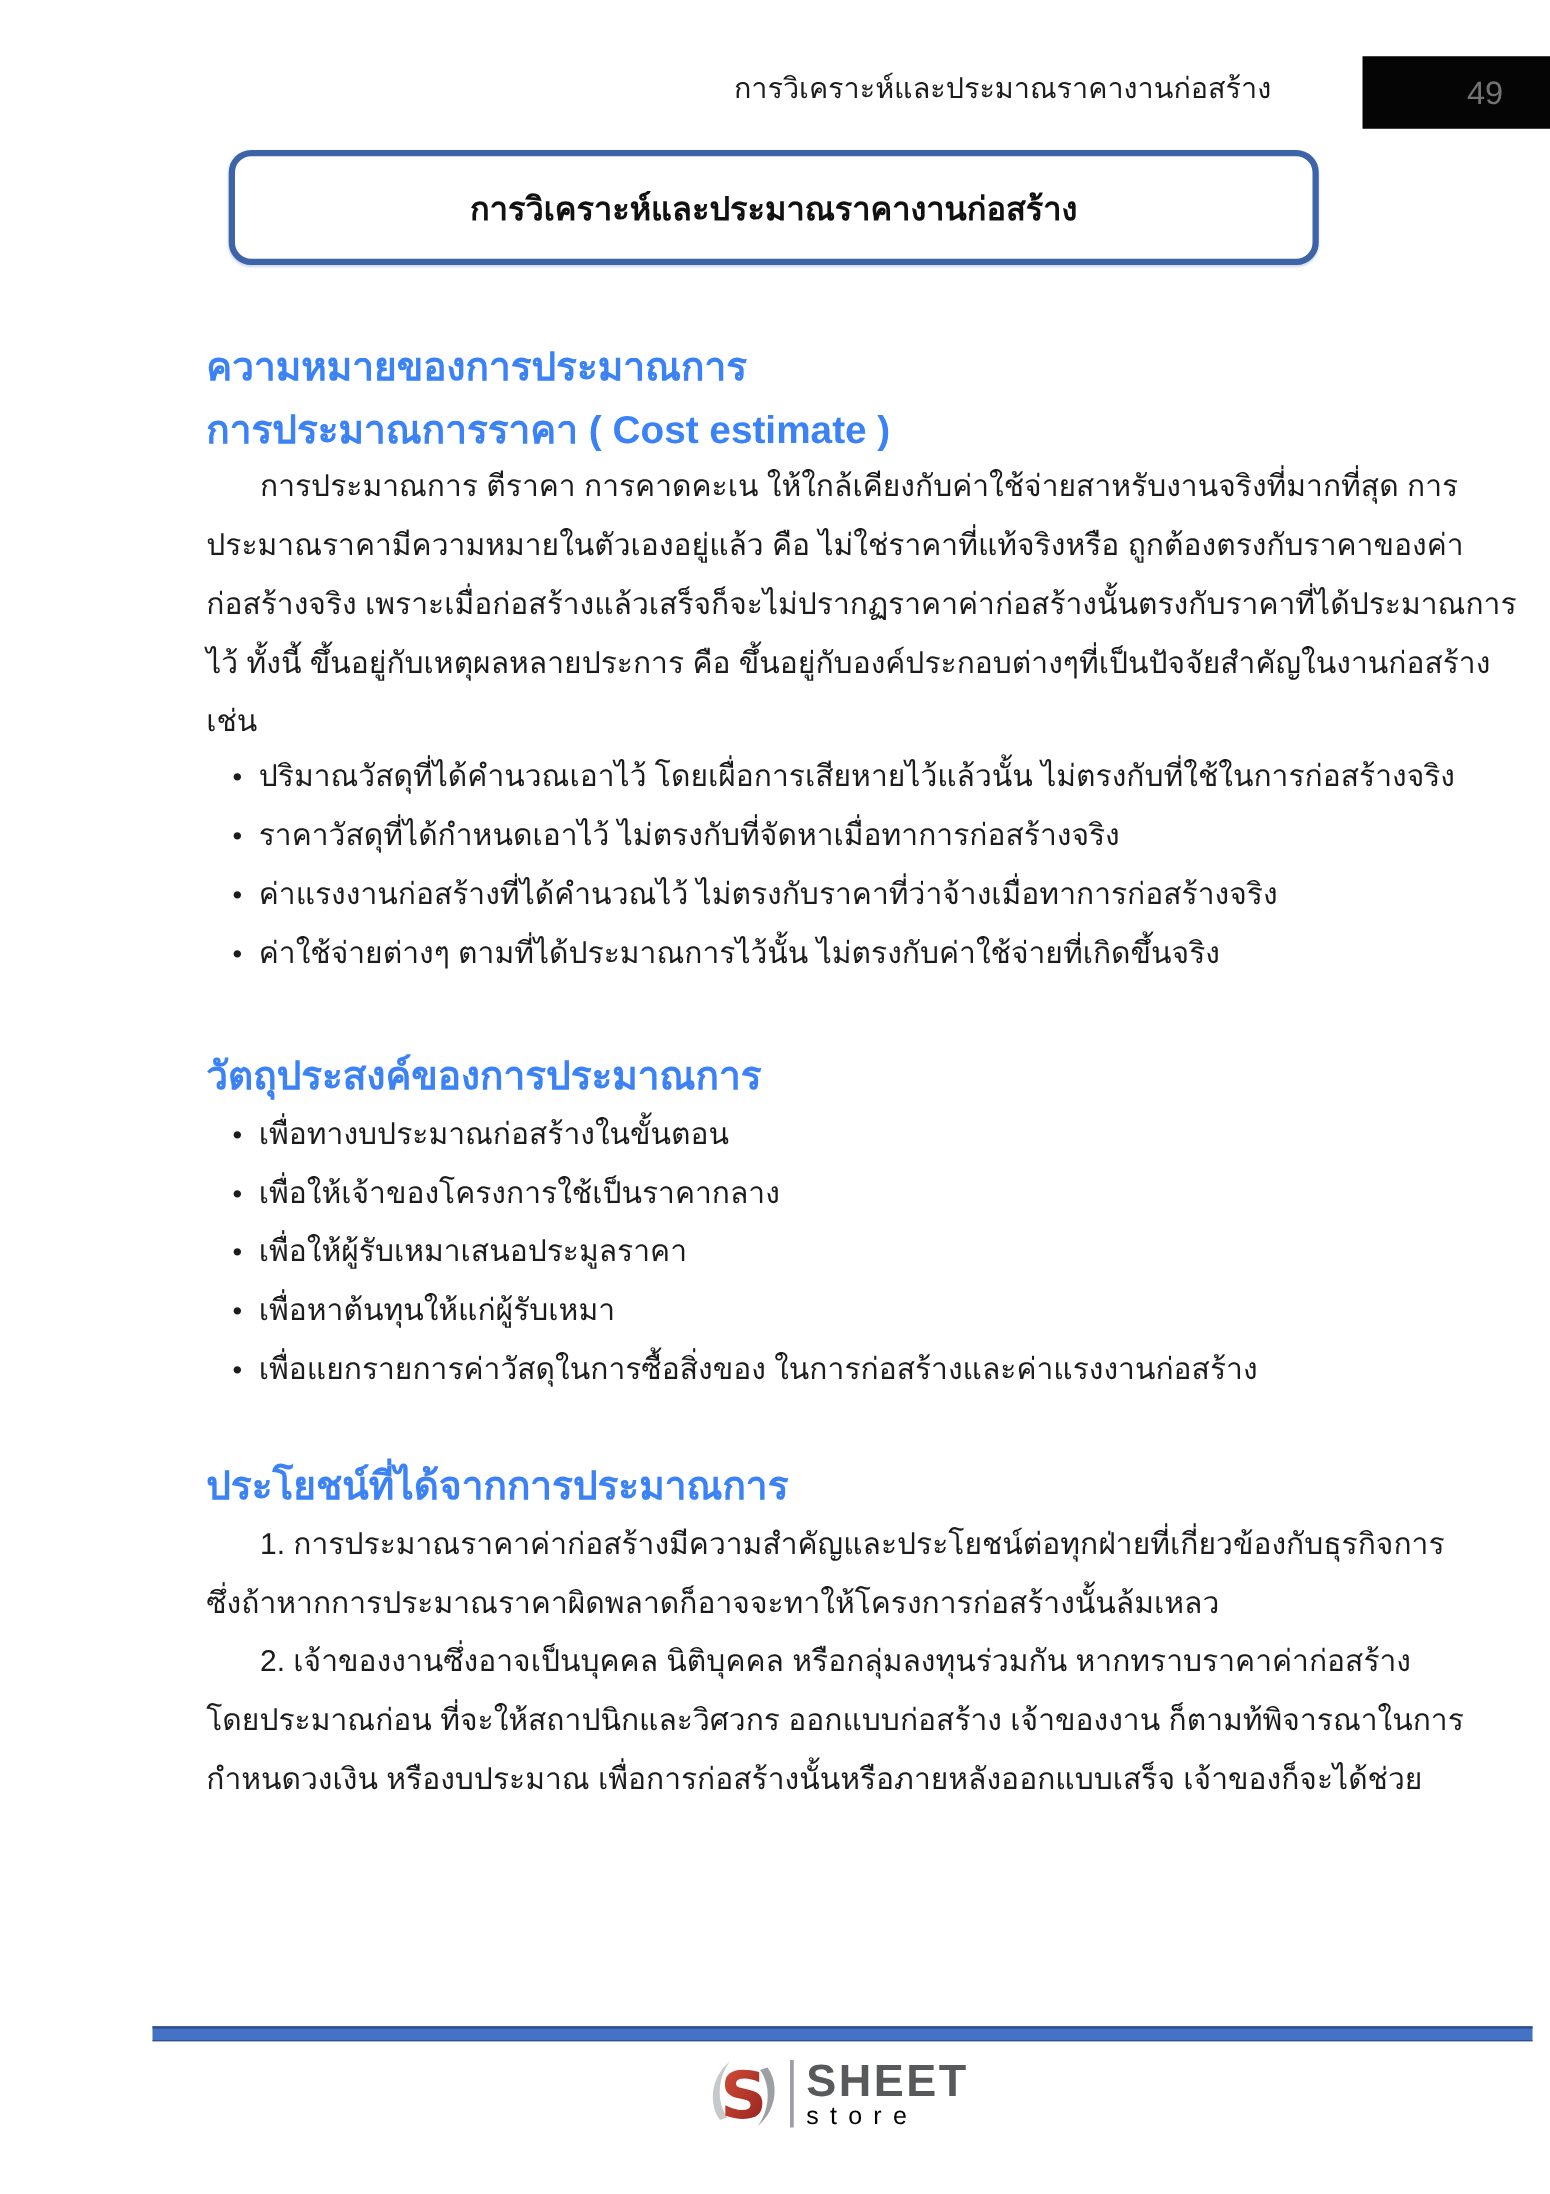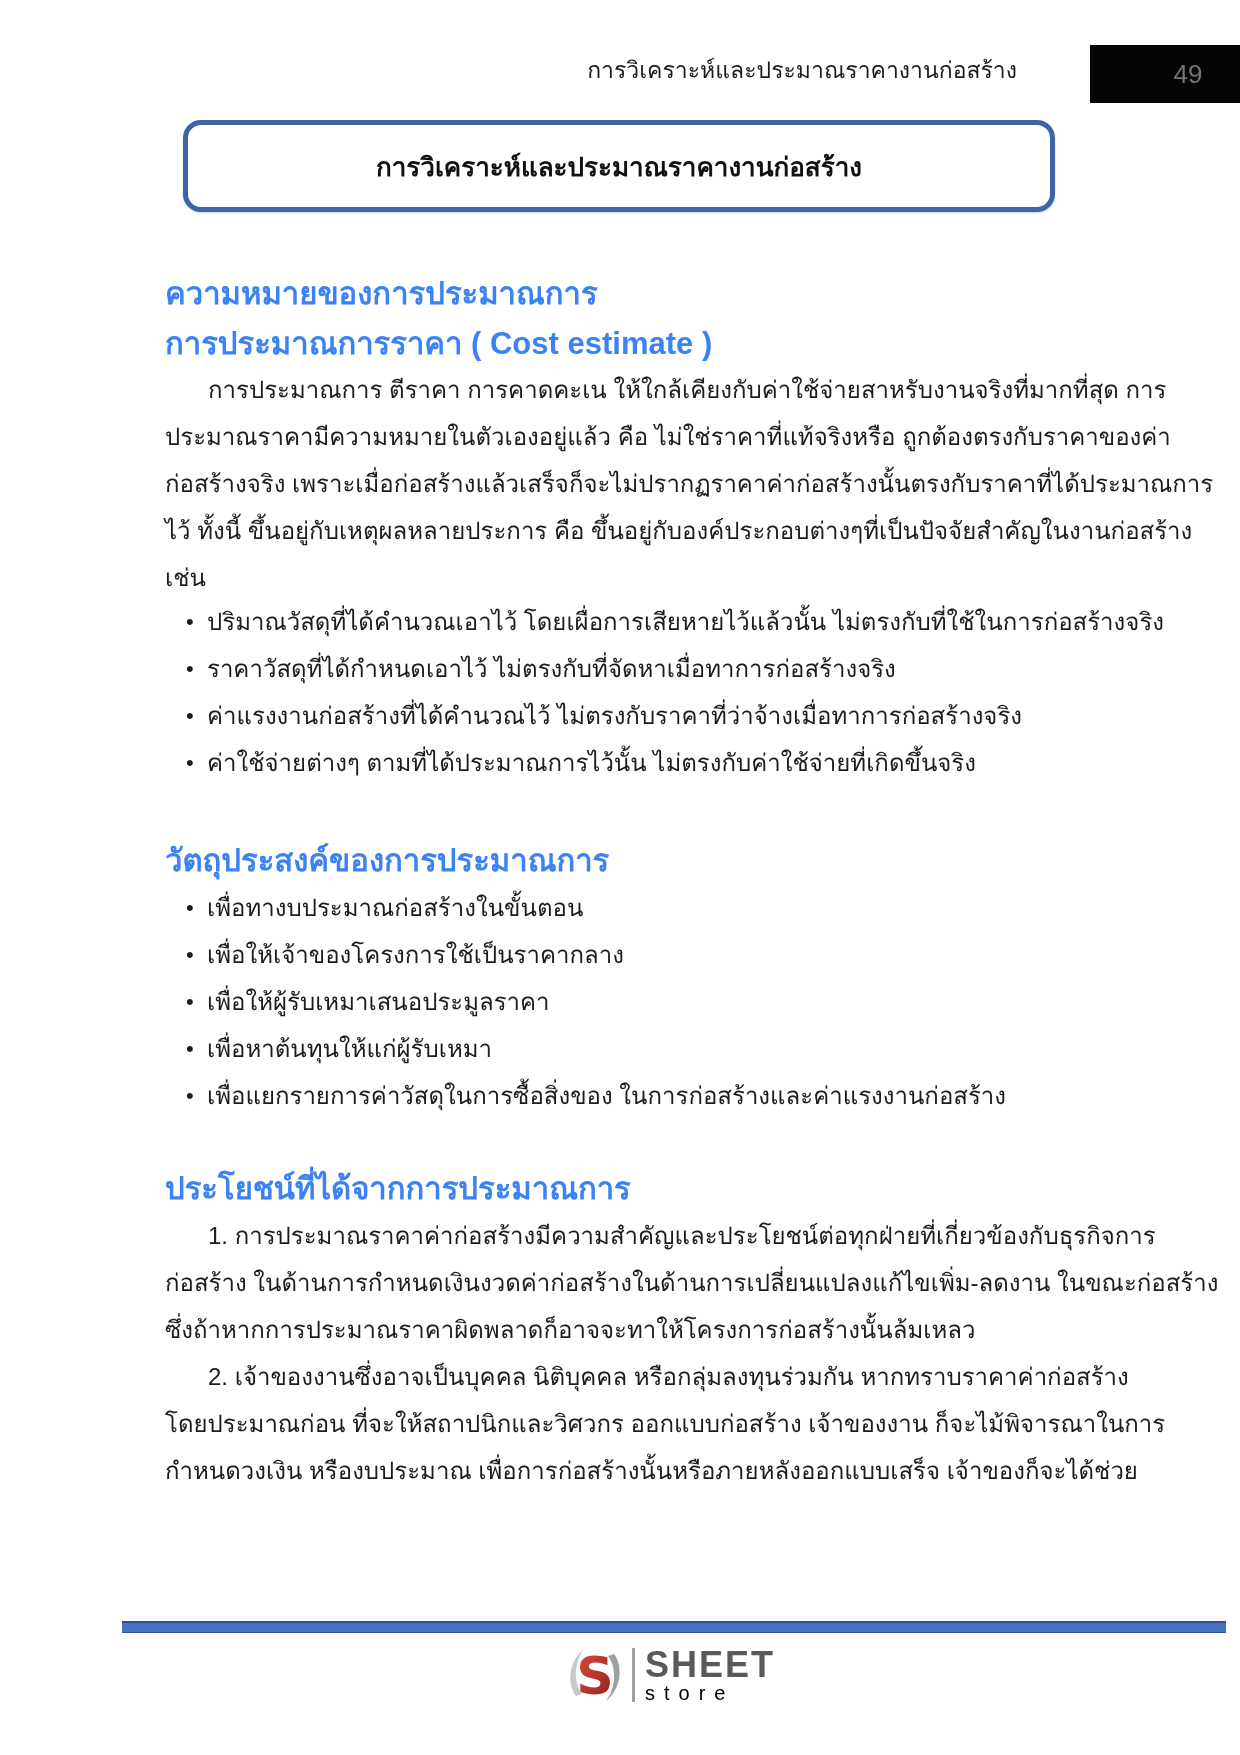--- a/index.html
+++ b/index.html
@@ -118,24 +118,23 @@
     <li class="bullet-item">เพื่อให้ผู้รับเหมาเสนอประมูลราคา</li>
     <li class="bullet-item">เพื่อหาต้นทุนให้แก่ผู้รับเหมา</li>
     <li class="bullet-item">เพื่อแยกรายการค่าวัสดุในการซื้อสิ่งของ ในการก่อสร้างและค่าแรงงานก่อสร้าง</li>
   </ul>
 
   <div class="content-block" style="top:1163px;">
     <div class="sec-heading">ประโยชน์ที่ได้จากการประมาณการ</div>
   </div>
   <div class="content-block" style="top:1212px;">
     <div class="body-line indent">1. การประมาณราคาค่าก่อสร้างมีความสำคัญและประโยชน์ต่อทุกฝ่ายที่เกี่ยวข้องกับธุรกิจการ</div>
-    <div class="body-line">ก่อสร้าง ในด้านการกำหนดเงินงวดค่าก่อสร้างในด้านการเปลี่ยนแปลงแก้ไขเพิ่ม-ลดงาน ในขณะก่อสร้าง</div>
     <div class="body-line">ซึ่งถ้าหากการประมาณราคาผิดพลาดก็อาจจะทาให้โครงการก่อสร้างนั้นล้มเหลว</div>
     <div class="body-line indent">2. เจ้าของงานซึ่งอาจเป็นบุคคล นิติบุคคล หรือกลุ่มลงทุนร่วมกัน หากทราบราคาค่าก่อสร้าง</div>
-    <div class="body-line">โดยประมาณก่อน ที่จะให้สถาปนิกและวิศวกร ออกแบบก่อสร้าง เจ้าของงาน ก็จะไม้พิจารณาในการ</div>
+    <div class="body-line">โดยประมาณก่อน ที่จะให้สถาปนิกและวิศวกร ออกแบบก่อสร้าง เจ้าของงาน ก็ตามท้พิจารณาในการ</div>
     <div class="body-line">กำหนดวงเงิน หรืองบประมาณ เพื่อการก่อสร้างนั้นหรือภายหลังออกแบบเสร็จ เจ้าของก็จะได้ช่วย</div>
   </div>
 
   <div class="footer-rule"></div>
 
   <div class="footer-logo">
     <div class="logo-mark">
       <svg width="58" height="66" viewBox="0 0 58 66">
         <defs>
           <linearGradient id="sred" x1="0" y1="0" x2="1" y2="1">

